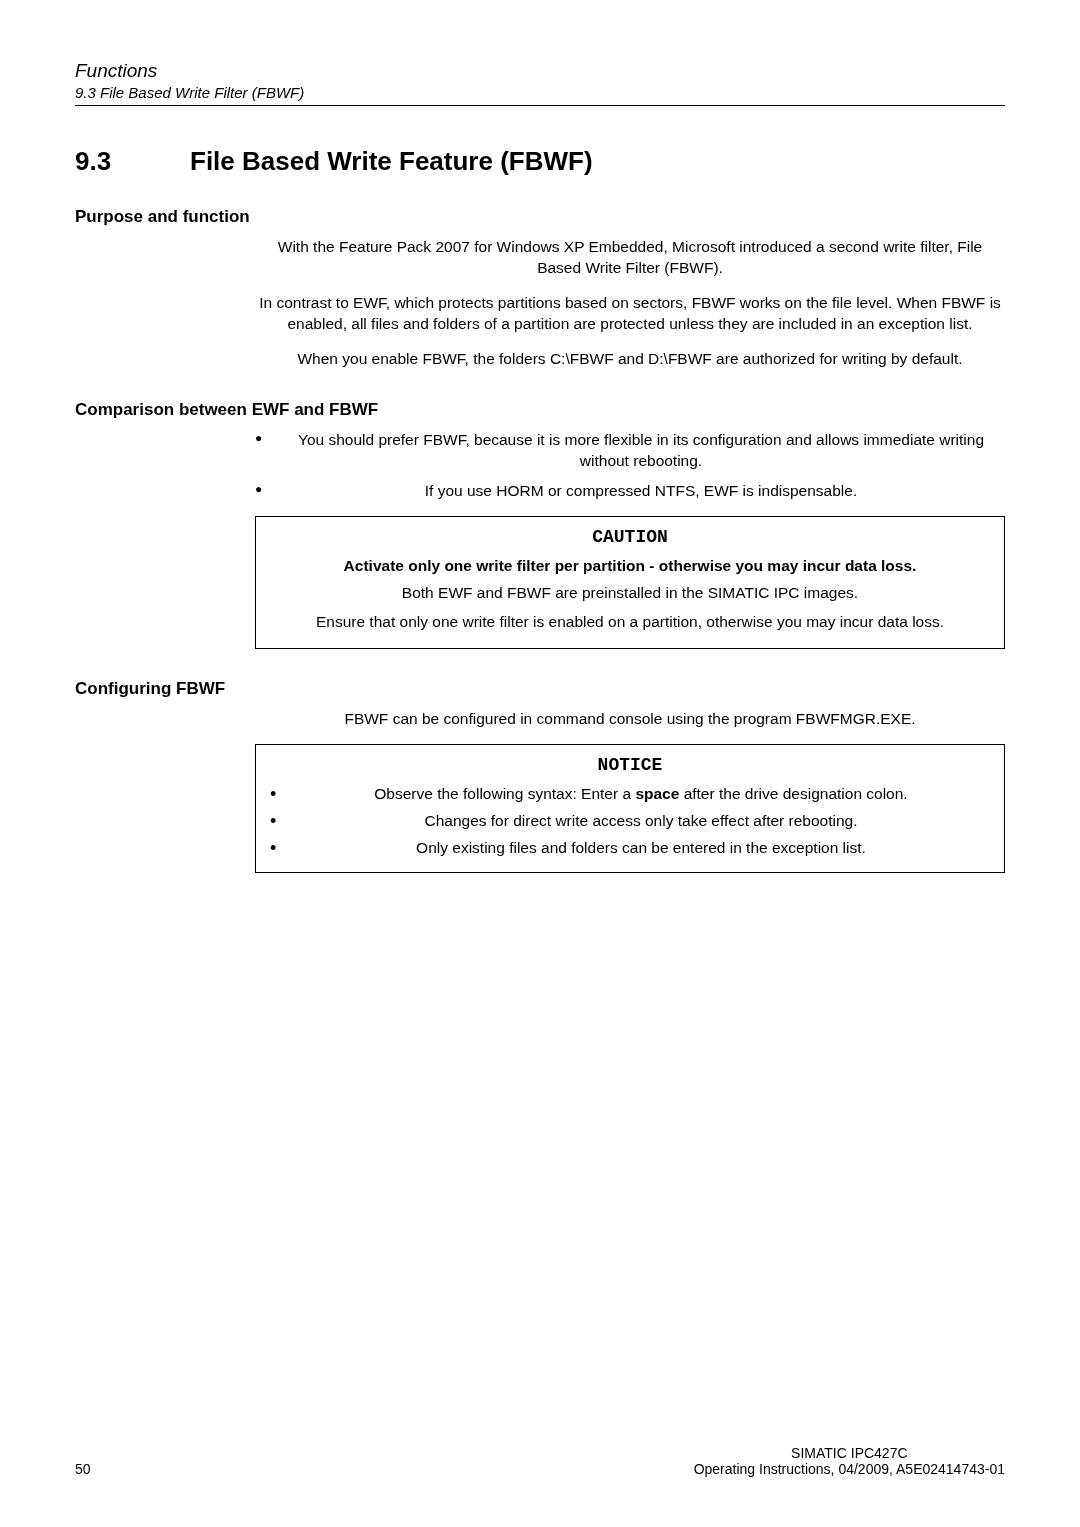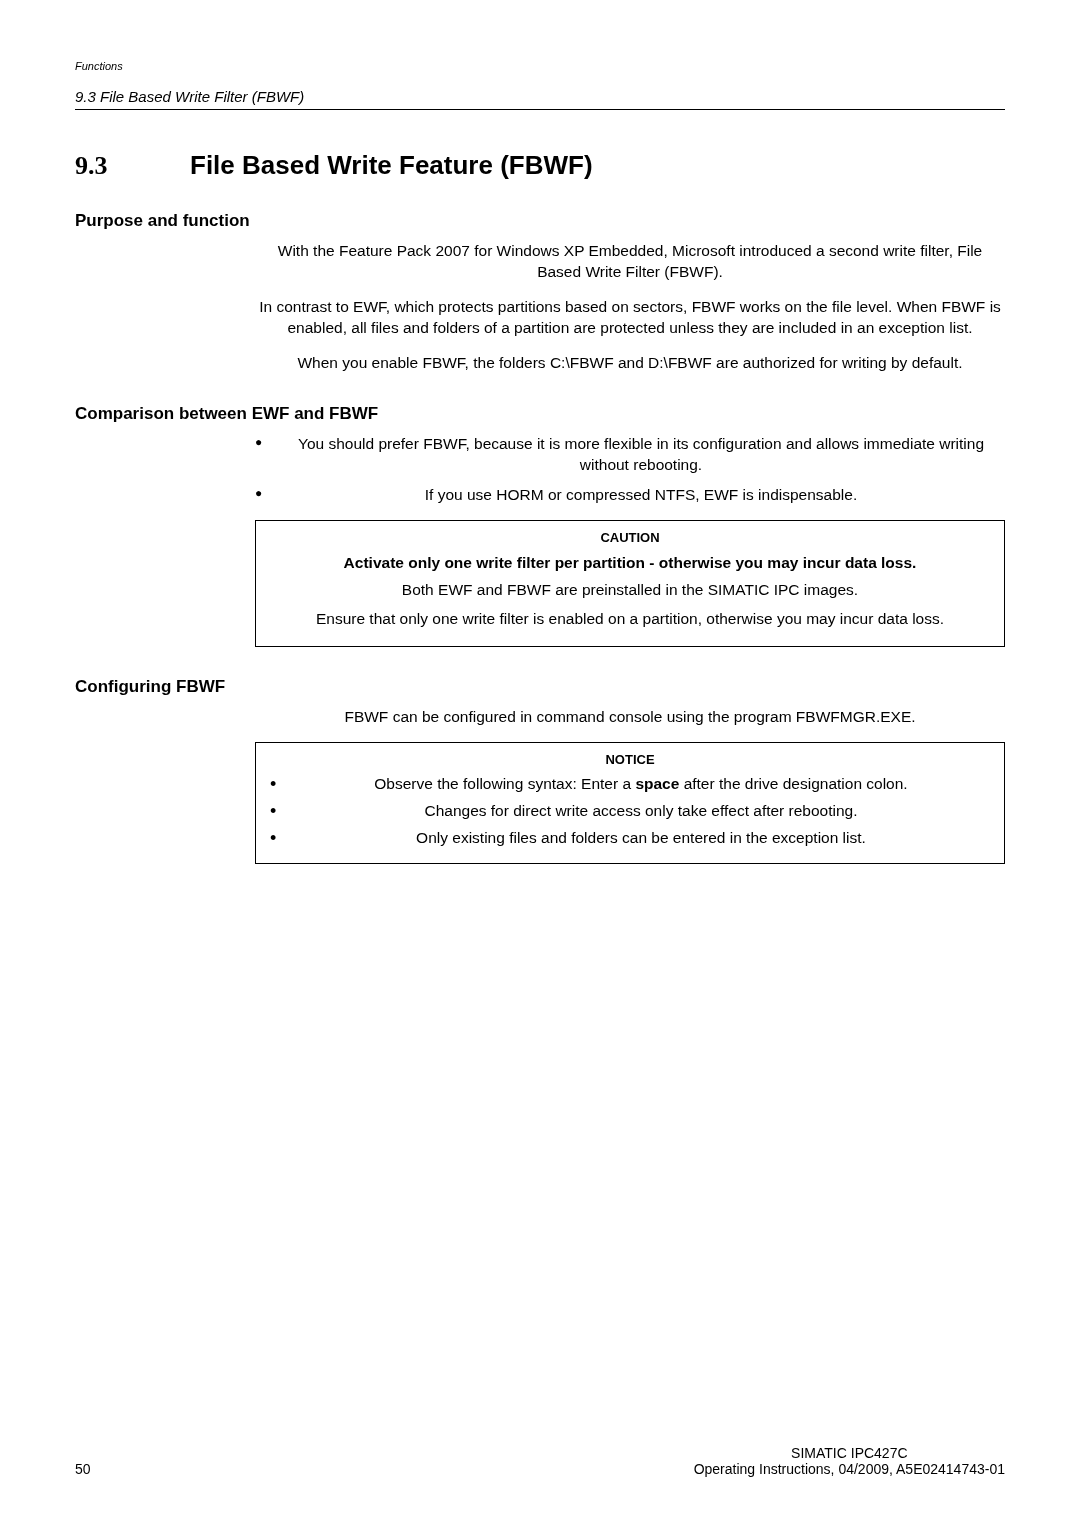--- a/index.html
+++ b/index.html
@@ -11,39 +11,38 @@
       font-family: Arial, Helvetica, sans-serif;
       width: 1080px;
       height: 1527px;
       background: #fff;
       color: #000;
       position: relative;
       padding: 60px 75px 50px 75px;
     }
     .running-header-title {
       font-style: italic;
-      font-size: 11px;
-      margin-bottom: 16px;
+      font-size: 19px;
+      margin-bottom: 2px;
     }
     .running-header-section {
       font-style: italic;
       font-size: 15px;
       border-bottom: 1.5px solid #000;
       padding-bottom: 4px;
       margin-bottom: 40px;
     }
     .section-heading {
       font-size: 26px;
       font-weight: bold;
       margin-bottom: 30px;
     }
     .section-heading .num {
       display: inline-block;
       width: 115px;
-      font-family: Liberation Serif, serif;
     }
     .subheading {
       font-size: 17px;
       font-weight: bold;
       margin-bottom: 10px;
       margin-top: 30px;
     }
     .body-block {
       margin-left: 180px;
       font-size: 15.5px;
@@ -87,22 +86,23 @@
       font-size: 18px;
     }
     .box {
       border: 1px solid #000;
       padding: 8px 12px;
       margin-top: 6px;
       margin-bottom: 20px;
     }
     .box-heading {
       font-weight: bold;
-      font-size: 13px;
+      font-size: 18px;
       margin-bottom: 6px;
+      font-family: Liberation Mono, monospace;
     }
     .box-subheading {
       font-weight: bold;
       font-size: 15.5px;
       margin-bottom: 6px;
     }
     .box p {
       margin-bottom: 8px;
     }
     .bold {

